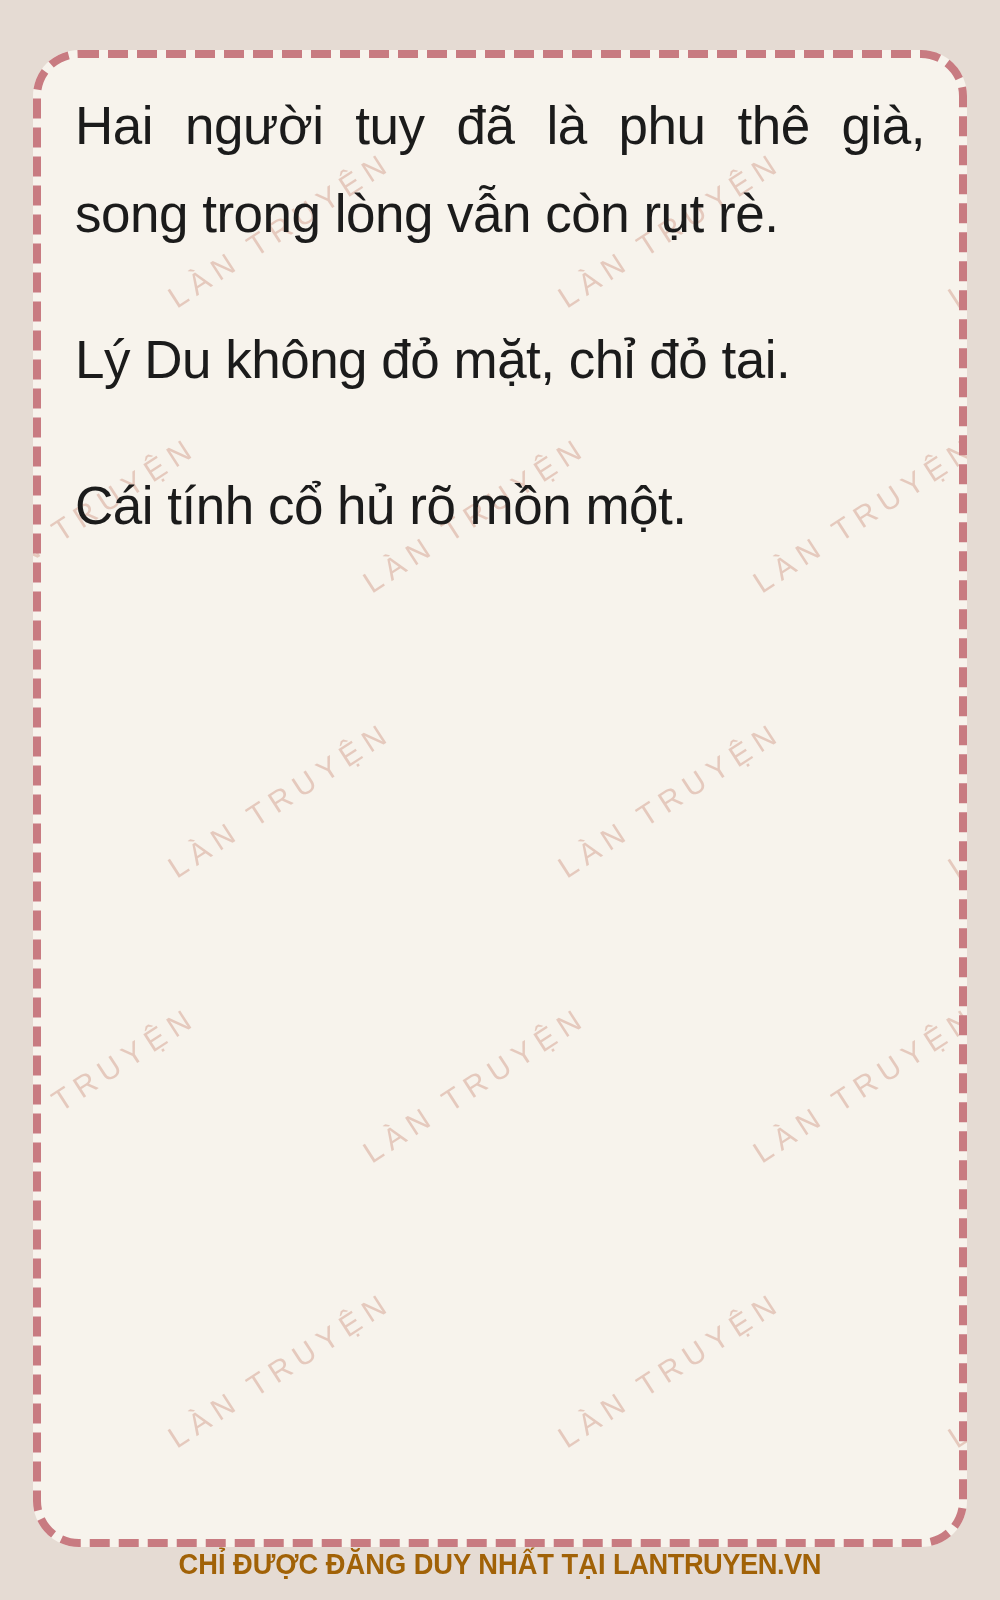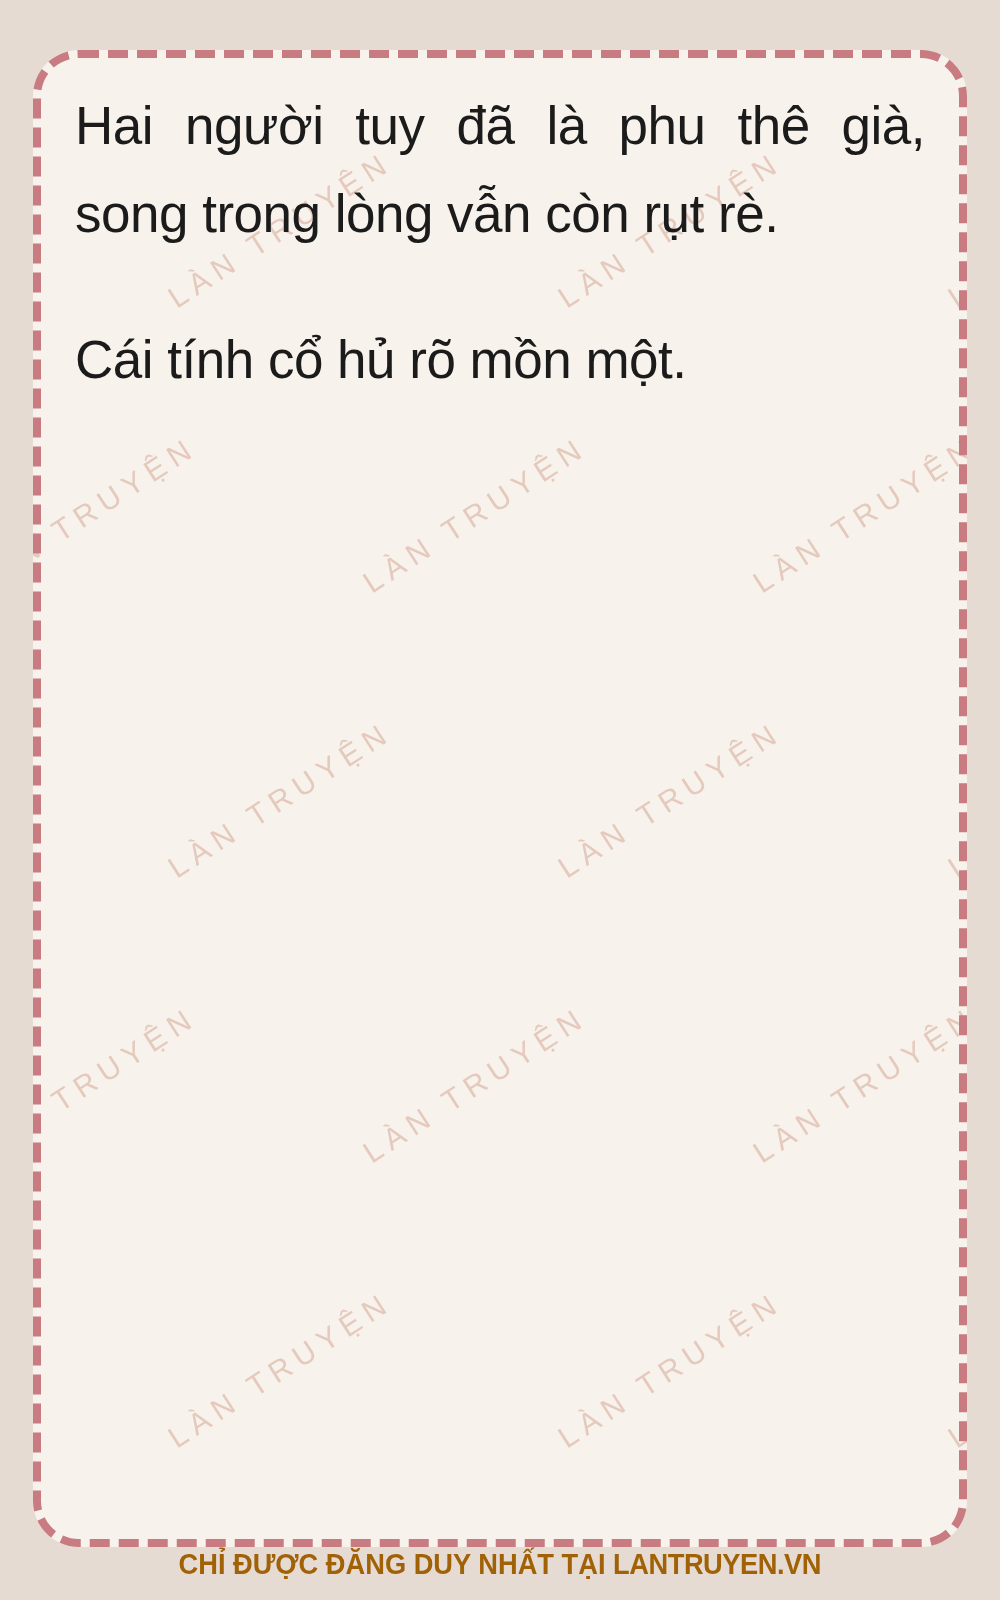--- a/index.html
+++ b/index.html
@@ -117,20 +117,21 @@
         <span class="watermark" style="left: 637px; top: 1320px;">LÀN TRUYỆN</span>
         <span class="watermark" style="left: 1027px; top: 1320px;">LÀN TRUYỆN</span>
       </div>
 
     <svg class="card-border-svg" viewBox="0 0 934 1497" xmlns="http://www.w3.org/2000/svg">
       <rect x="4" y="4" width="926" height="1489" rx="42" ry="42" fill="none" stroke="#c87b81" stroke-width="8" stroke-dasharray="20 9"></rect>
     </svg>
 
     <div class="story">
       <p>Hai người tuy đã là phu thê già, song trong lòng vẫn còn rụt rè.</p>
+      <p>Lý Du không đỏ mặt, chỉ đỏ tai.</p>
       <p>Cái tính cổ hủ rõ mồn một.</p>
     </div>
 
   </div>
 
   <div class="footer">
     <span class="footer-inner">
       <span>CHỈ ĐƯỢC ĐĂNG DUY NHẤT TẠI </span><span class="footer-site">LANTRUYEN.VN</span>
     </span>
   </div>

